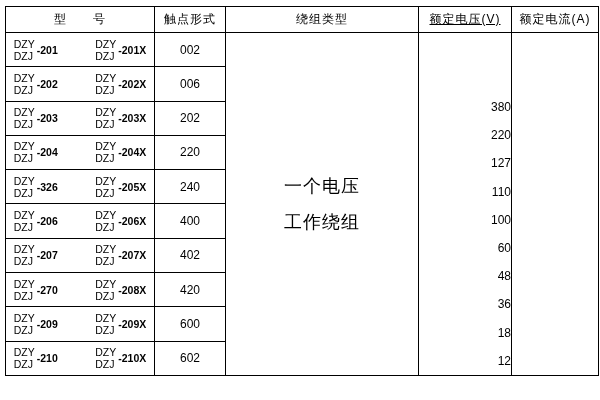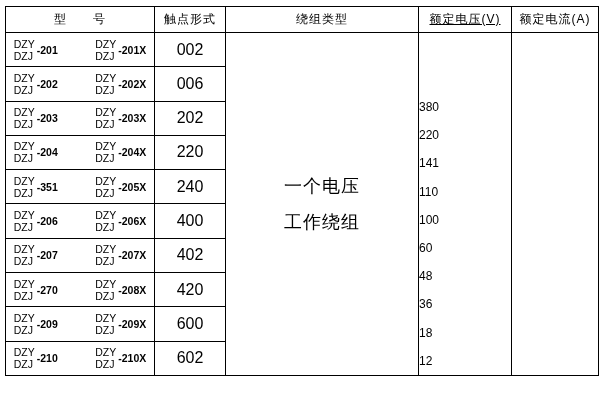--- a/index.html
+++ b/index.html
@@ -74,35 +74,35 @@
     flex-direction: column;
     align-items: flex-start;
     font-size: 10.5px;
   }
   .model-suffix {
     font-size: 10.5px;
     padding-left: 2px;
     font-weight: bold;
   }
   td.contact-cell {
-    font-size: 16px;
+    font-size: 12px;
     border-radius: 15px;
   }
   td.winding-cell {
     font-size: 18px;
     line-height: 2.0;
     letter-spacing: 1px;
   }
   td.voltage-cell, td.current-cell {
     vertical-align: top;
   }
   .volt-list {
     display: flex;
     flex-direction: column;
-    align-items: flex-start;
+    align-items: flex-end;
     justify-content: flex-start;
     font-size: 12px;
     padding-top: 60px;
     line-height: 2.35;
   }
   .volt-list span { display: block; }
   .empty-col { }
 </style>
 </head>
 <body>
@@ -145,21 +145,21 @@
         </td>
         <td class="contact-cell">002</td>
         <td class="winding-cell" rowspan="10">
           <div>一个电压</div>
           <div>工作绕组</div>
         </td>
         <td class="voltage-cell" rowspan="10">
           <div class="volt-list">
             <span>380</span>
             <span>220</span>
-            <span>141</span>
+            <span>127</span>
             <span>110</span>
             <span>100</span>
             <span>60</span>
             <span>48</span>
             <span>36</span>
             <span>18</span>
             <span>12</span>
           </div>
         </td>
         <td class="current-cell empty-col" rowspan="10"></td>
@@ -232,21 +232,21 @@
       </tr>
 
       <tr>
         <td class="model-cell">
           <div class="model-wrap">
             <span class="model-pair">
               <span class="model-stack">
                 <span>DZY</span>
                 <span>DZJ</span>
               </span>
-              <span class="model-suffix">-351</span>
+              <span class="model-suffix">-326</span>
             </span>
             <span class="model-pair">
               <span class="model-stack">
                 <span>DZY</span>
                 <span>DZJ</span>
               </span>
               <span class="model-suffix">-205X</span>
             </span>
           </div>
         </td>

